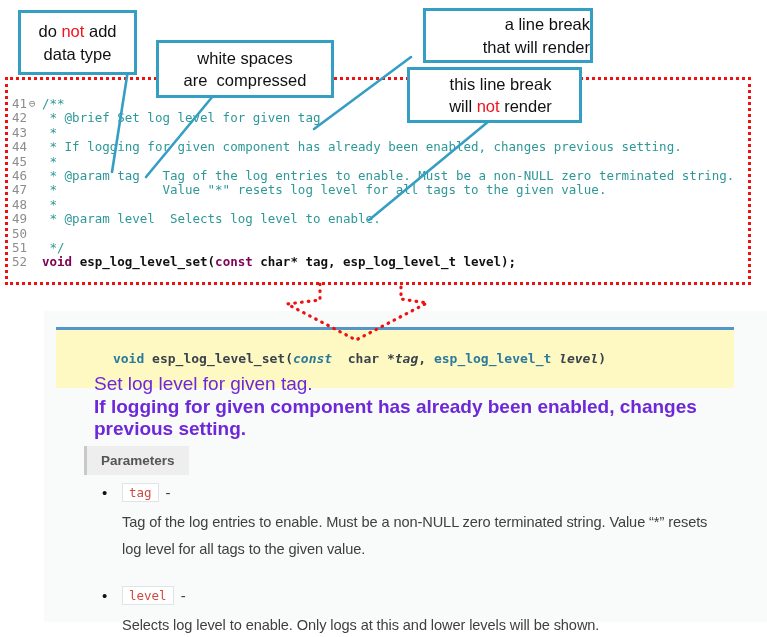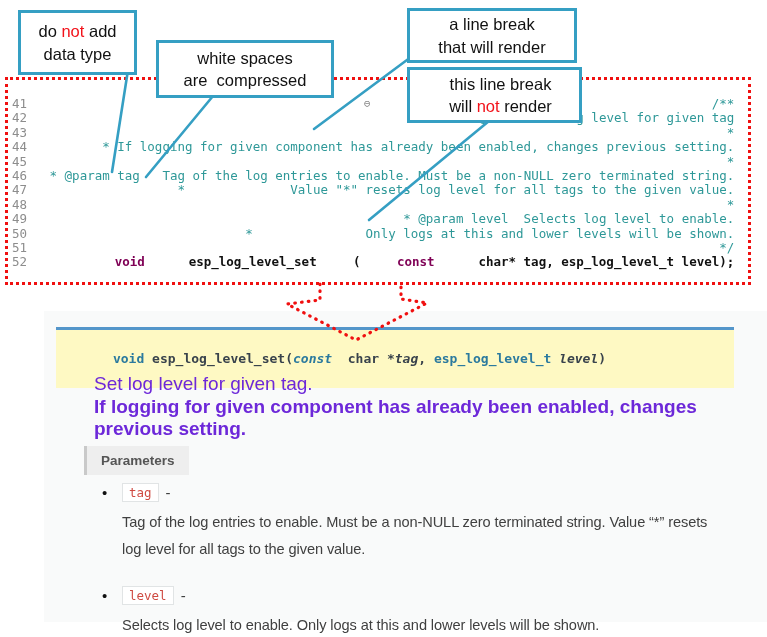--- a/index.html
+++ b/index.html
@@ -7,21 +7,21 @@
          font-family:"Liberation Sans",sans-serif;}
 
   
   .comment-outline{position:absolute;left:5px;top:77px;width:740px;height:202px;
                    border:3px dotted #f01010;z-index:1;background:transparent;}
 
   
   .editor{position:absolute;left:12px;top:97px;z-index:2;
           font-family:"DejaVu Sans Mono","Liberation Mono",monospace;
           font-size:12.5px;line-height:14.4px;}
-  .erow{display:flex;white-space:pre;justify-content:space-between;}
+  .erow{display:flex;white-space:pre;}
   .lnum{display:inline-block;width:17px;color:#8d8d8d;text-align:left;}
   .fold{display:inline-block;width:13px;color:#888;font-size:11px;}
   .ctext{color:#2e9898;}
   .kwp{color:#7f0055;font-weight:bold;}
   .codedark{color:#111;font-weight:bold;}
 
   
   .callout{position:absolute;background:#ffffff;border:3px solid #359fc3;z-index:4;
            display:flex;flex-direction:column;justify-content:center;align-items:center;
            font-size:16.5px;color:#111;text-align:center;line-height:1.35;}
@@ -123,21 +123,20 @@
 
         <div class="erow">
           <span class="lnum">49</span>
           <span class="fold"></span>
           <span class="ctext"> * @param level  Selects log level to enable.</span>
         </div>
 
         <div class="erow">
           <span class="lnum">50</span>
           <span class="fold"></span>
-          <span class="ctext"> *               Only logs at this and lower levels will be shown.</span>
         </div>
 
         <div class="erow">
           <span class="lnum">51</span>
           <span class="fold"></span>
           <span class="ctext"> */</span>
         </div>
       </div>
     <div class="erow">
       <span class="lnum">52</span>
@@ -157,21 +156,21 @@
   <div class="callout" style="left:18px;top:10px;width:113px;height:59px;align-items:center;">
     <div><span class="pre">do </span><span class="red pre">not</span><span class="pre"> add</span></div>
     <div>data type</div>
   </div>
 
   <div class="callout" style="left:156px;top:40px;width:172px;height:52px;">
     <div>white spaces</div>
     <div class="pre">are  compressed</div>
   </div>
 
-  <div class="callout" style="left:407px;top:8px;width:164px;height:49px;">
+  <div class="callout" style="left:423px;top:8px;width:164px;height:49px;align-items:flex-end;">
     <div>a line break</div>
     <div>that will render</div>
   </div>
 
   <div class="callout" style="left:407px;top:67px;width:157px;height:50px;padding-left:12px;">
     <div>this line break</div>
     <div><span class="pre">will </span><span class="red pre">not</span><span class="pre"> render</span></div>
   </div>
 
   <div class="doc-panel">

